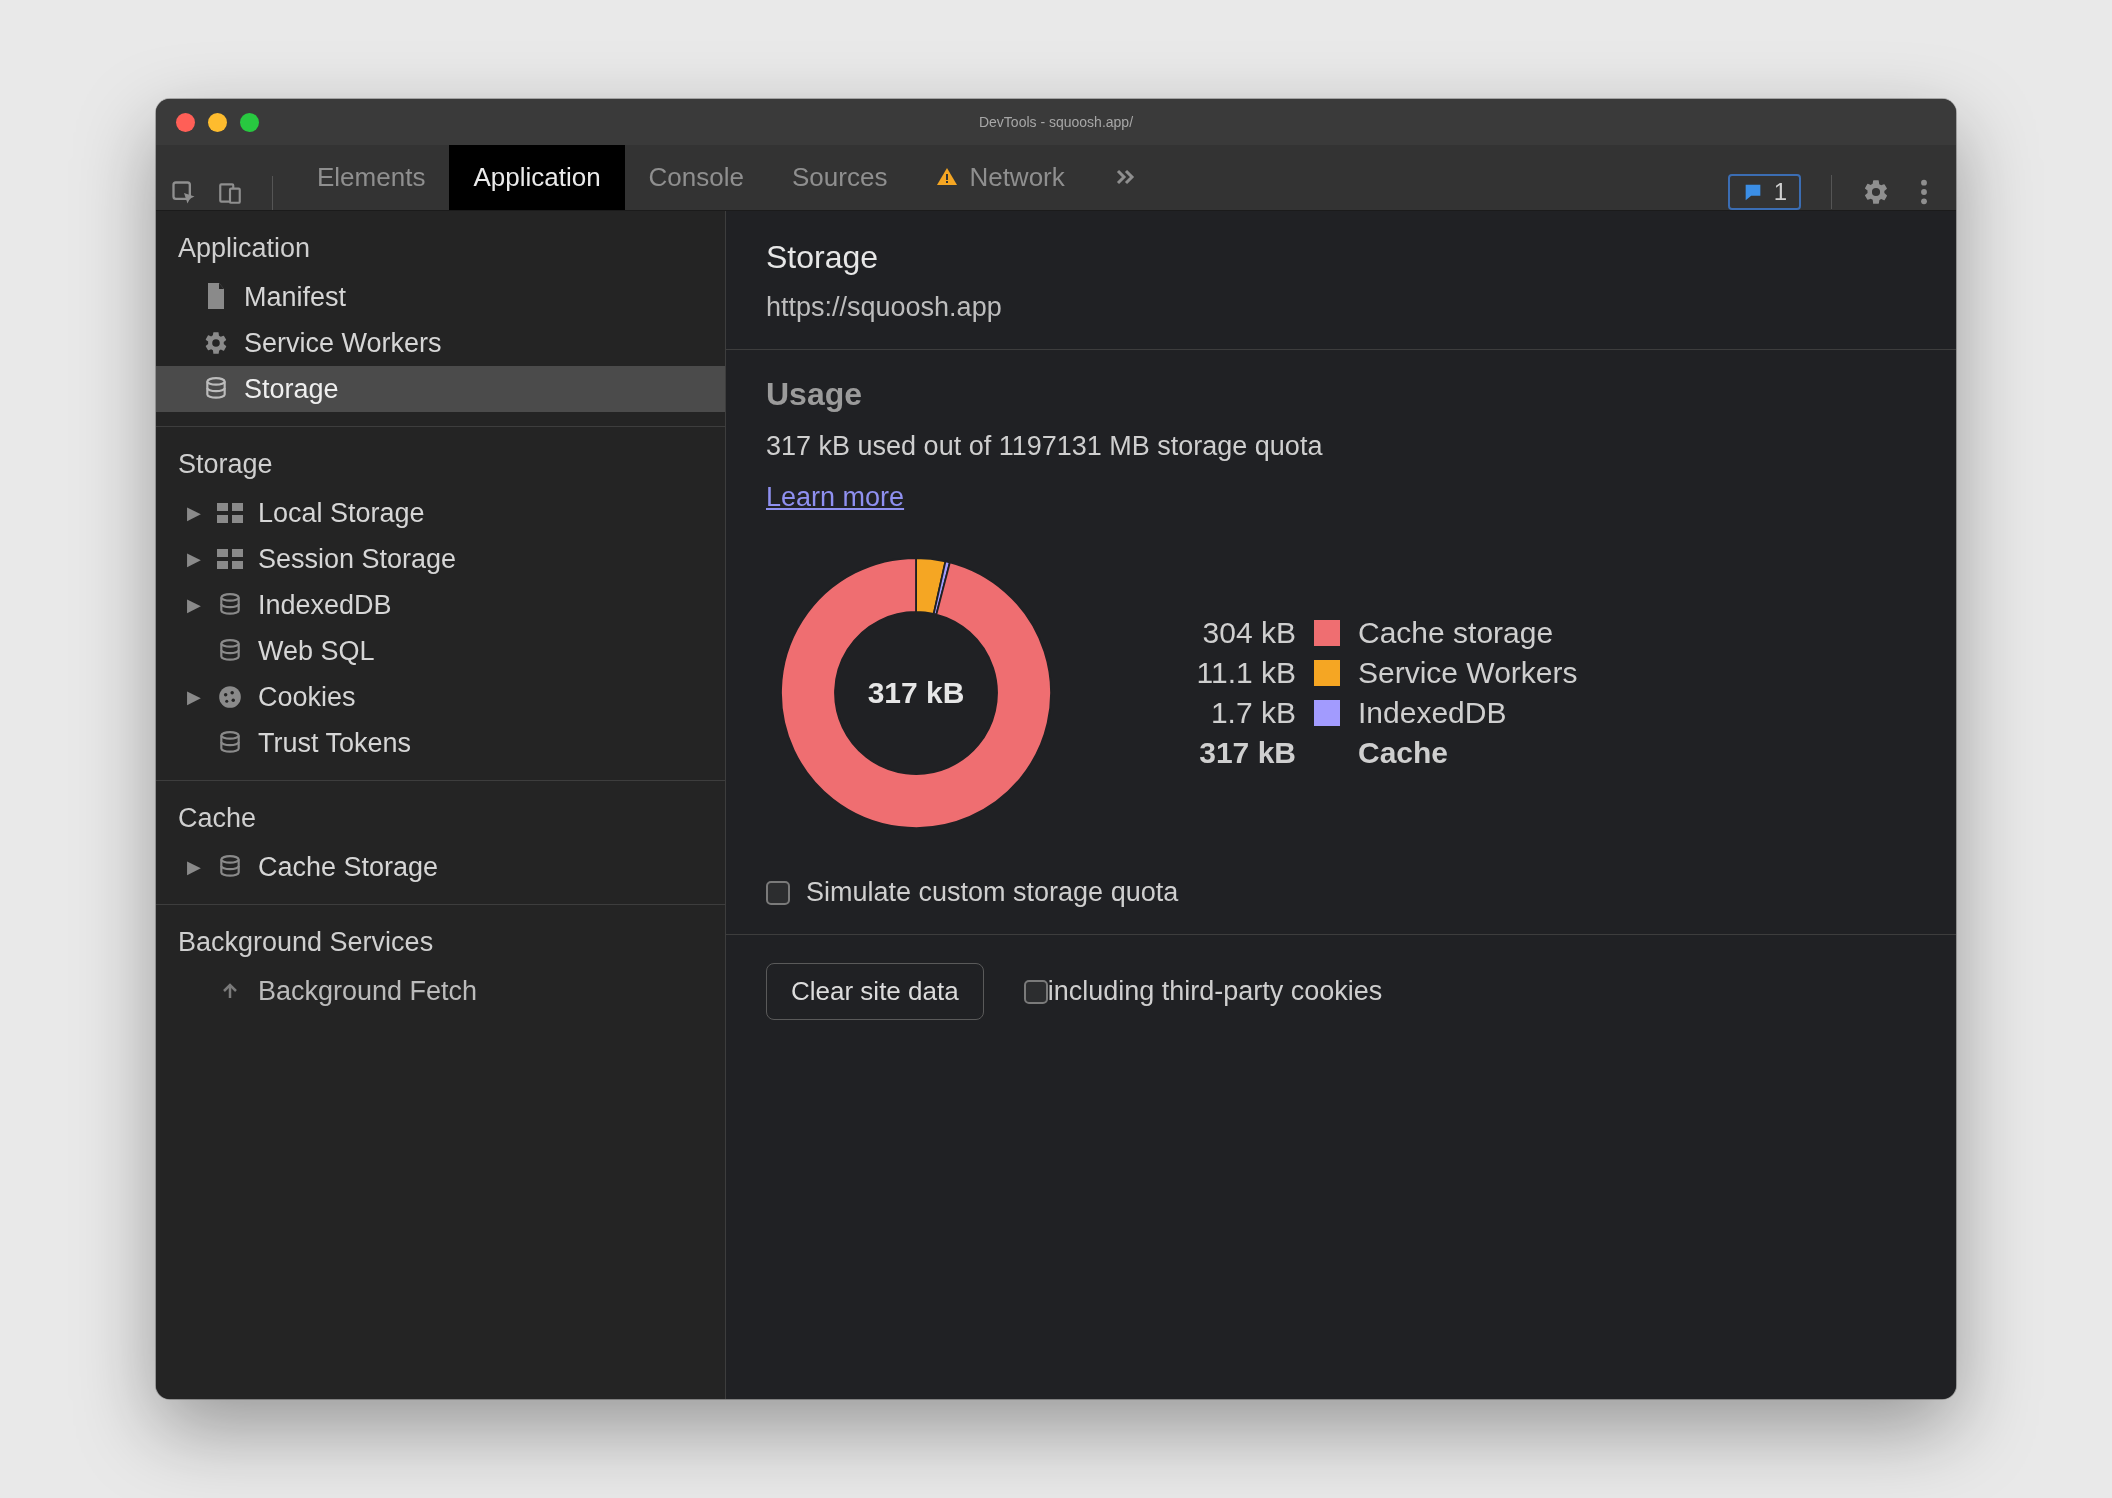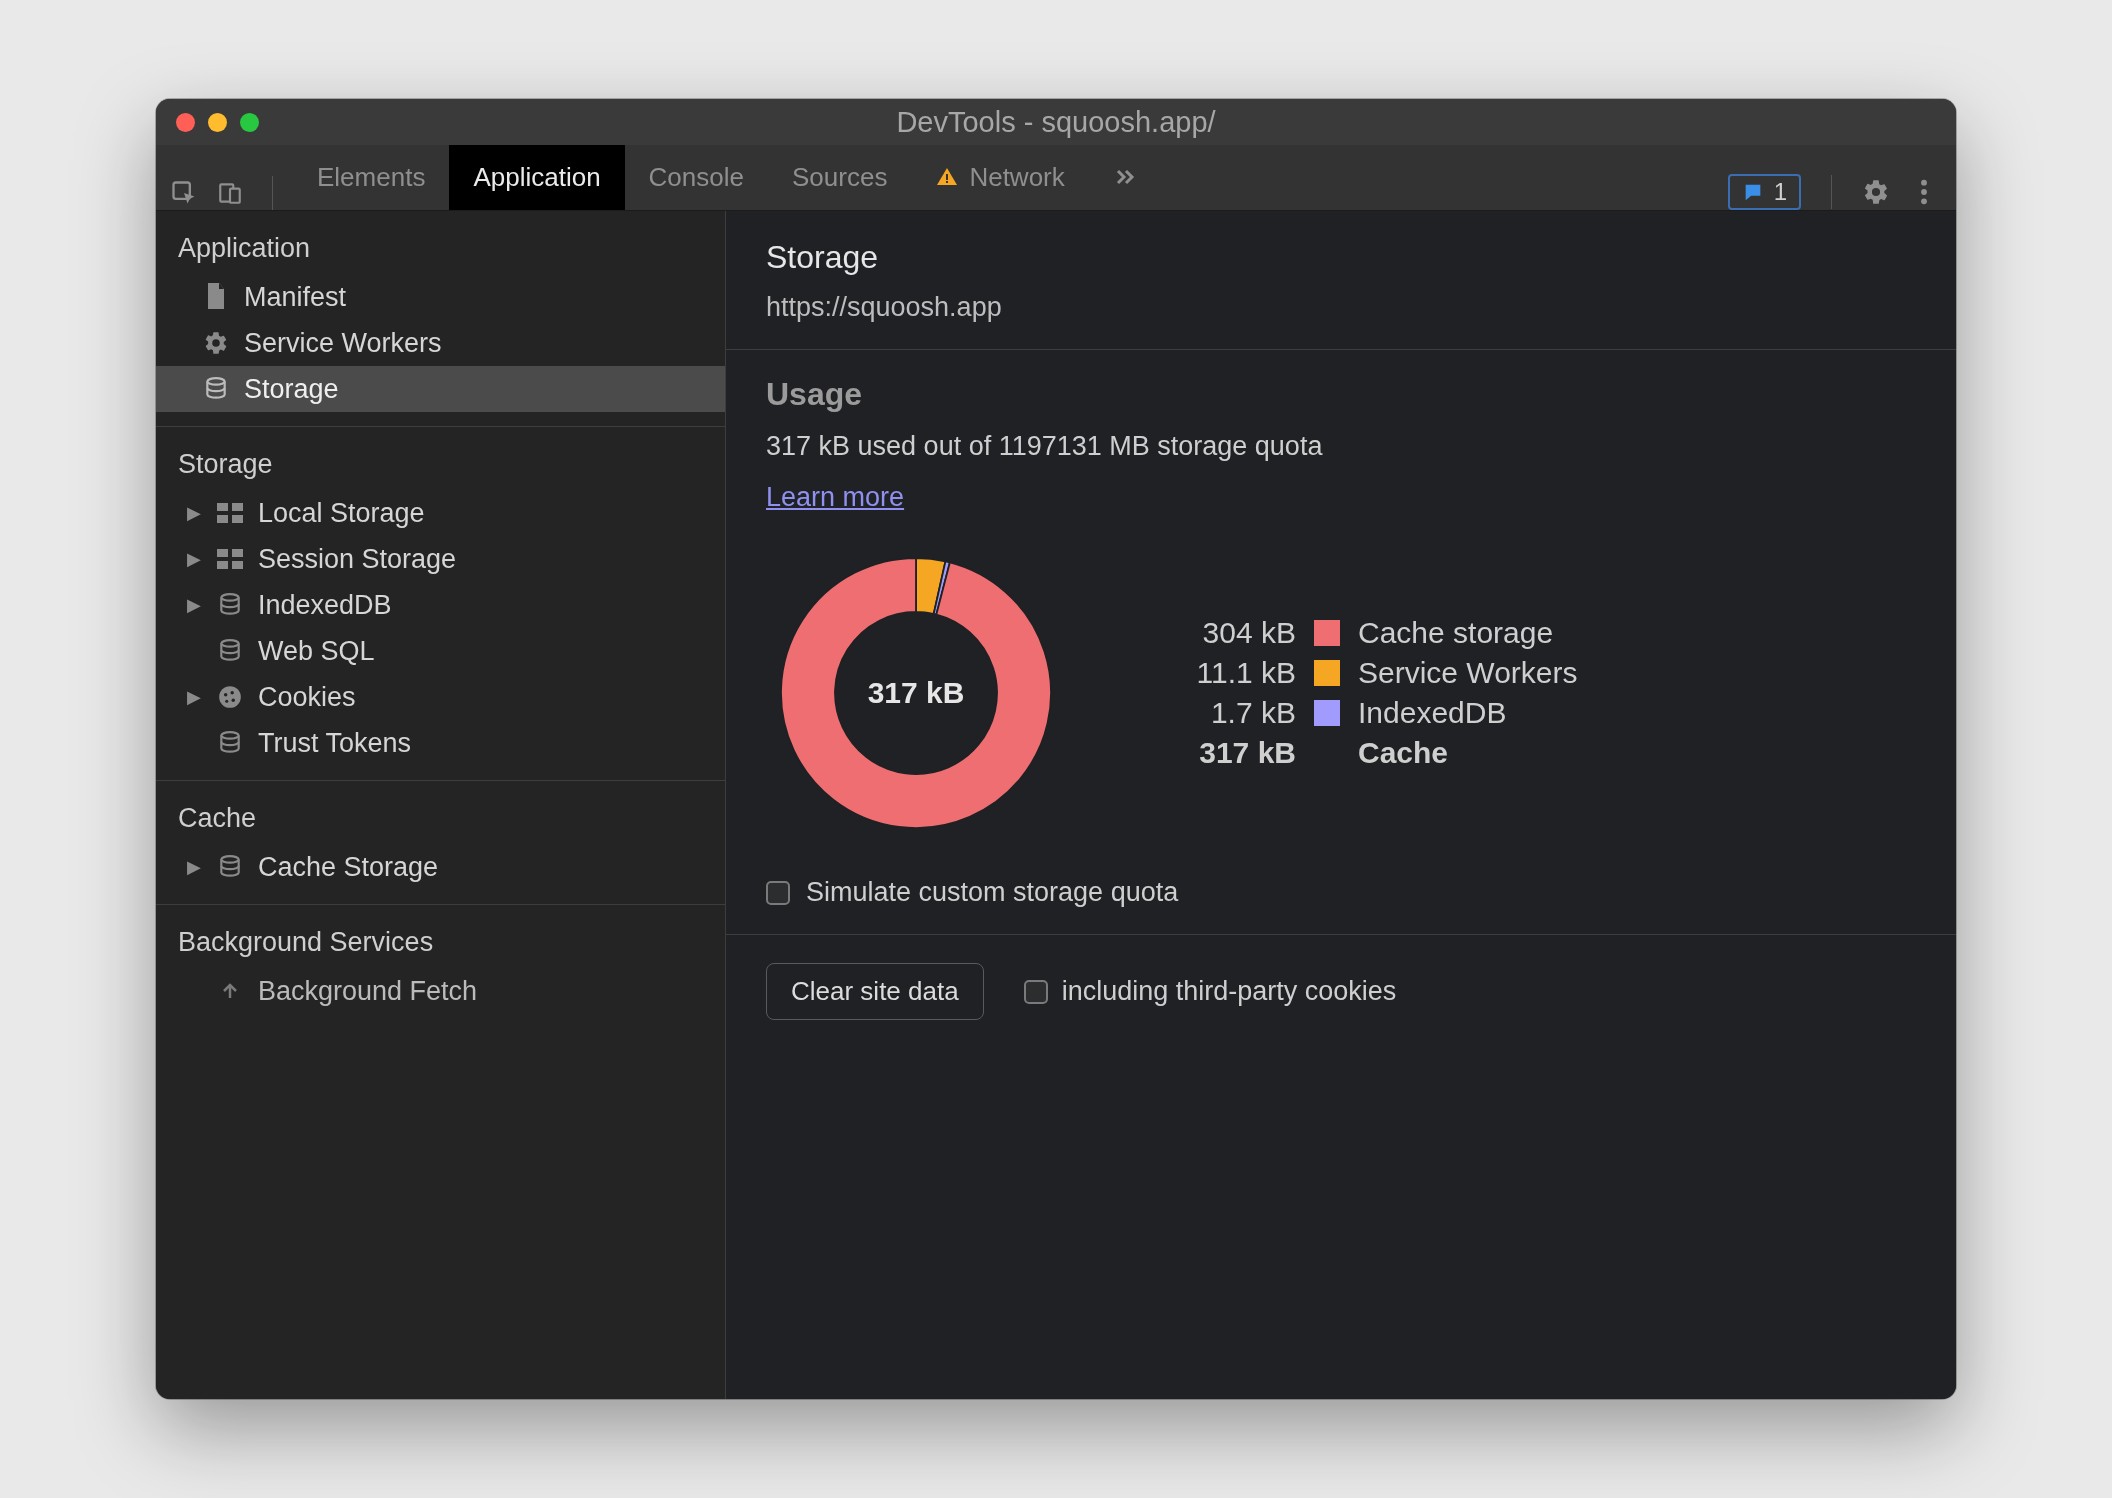--- a/index.html
+++ b/index.html
@@ -30,21 +30,21 @@
     position: relative;
     flex: 0 0 auto;
   }
   .traffic { display: flex; gap: 13px; padding-left: 20px; }
   .dot { width: 19px; height: 19px; border-radius: 50%; }
   .dot.r { background: #ff5f57; }
   .dot.y { background: #febc2e; }
   .dot.g { background: #28c840; }
   .title {
     position: absolute; left: 0; right: 0; text-align: center;
-    color: #a7a7a7; font-size: 29px; font-weight: 500; pointer-events: none;
+    color: #a7a7a7; font-size: 14px; font-weight: 500; pointer-events: none;
   }
   .tabbar {
     height: 66px;
     background: #333;
     display: flex;
     align-items: flex-end;
     color: #8f8f8f;
     font-size: 26px;
     border-bottom: 1px solid #1b1b1b;
     flex: 0 0 auto;
@@ -99,21 +99,21 @@
   .legend-lbl { color: #cfcfcf; }
   .sim-row { display: flex; align-items: center; gap: 16px; margin-top: 34px; font-size: 27px; color: #cfcfcf; }
   .chk {
     width: 24px; height: 24px; border: 2px solid #7a7a7a; border-radius: 5px; background: #5f5f5f33;
   }
   .actions { padding: 28px 40px; display: flex; align-items: center; gap: 40px; }
   .btn {
     background: transparent; border: 1px solid #5a5a5a; color: #dcdcdc;
     font-size: 26px; padding: 12px 24px; border-radius: 8px; cursor: pointer;
   }
-  .inline { display:inline-flex; align-items:center; gap:14px; color:#cfcfcf; font-size: 27px;}
+  .inline { display:inline-flex; align-items:center; color:#cfcfcf; font-size: 27px;}
   svg { display: block; }
 </style>
 </head>
 <body>
 
 <div class="window">
 
   <div class="titlebar">
     <div class="traffic">
       <div class="dot r"></div>

